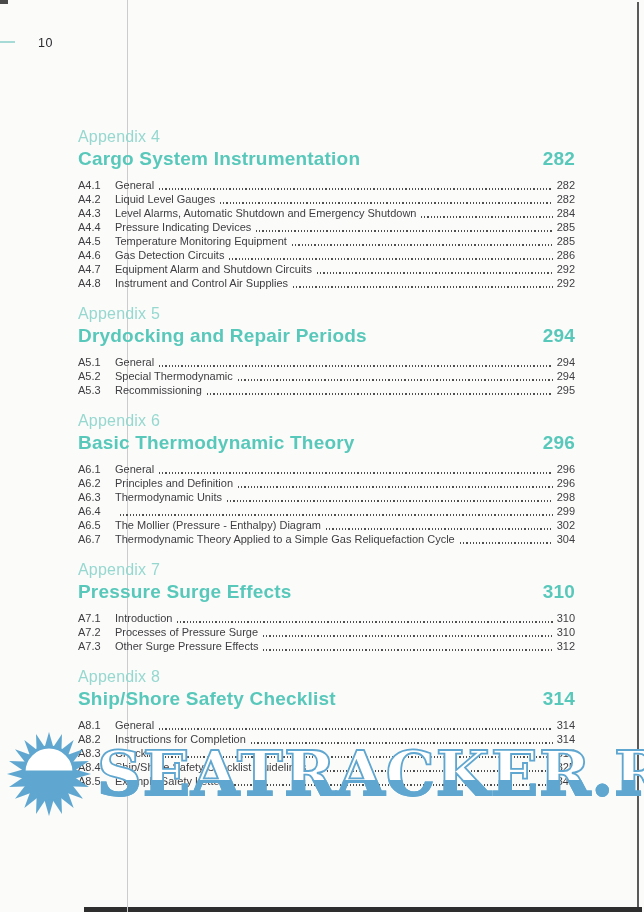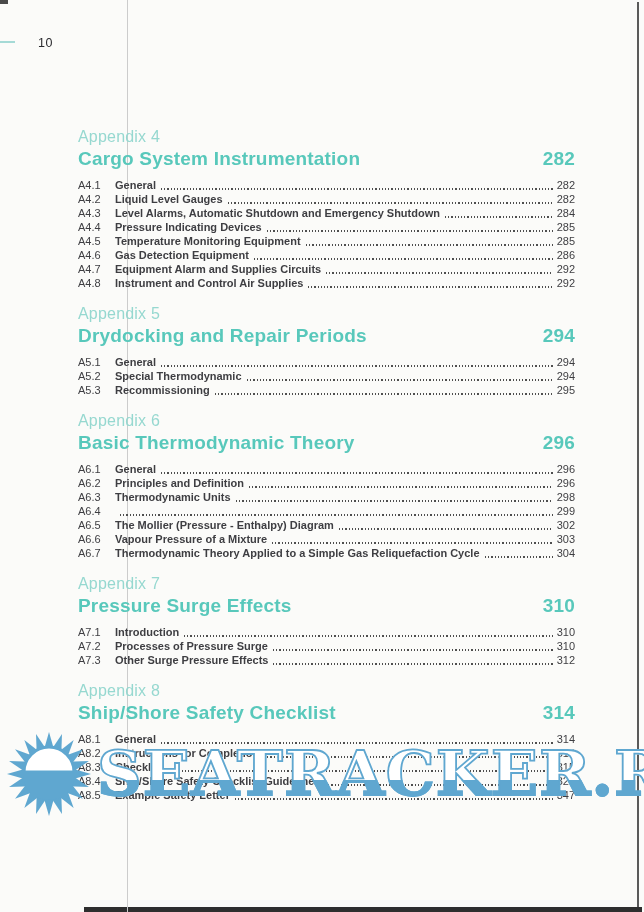--- a/index.html
+++ b/index.html
@@ -24,21 +24,21 @@
   .page-header .htitle { margin-left:27px; letter-spacing:.2px; }
 
   
   .toc { position:absolute; left:78px; top:128px; width:497px; z-index:2; }
   .section { margin-bottom:15px; }
   .app-label { font-size:16px; line-height:18px; margin:0 0 2px 0; color:#96d8d0; font-weight:normal; letter-spacing:.2px; }
   .app-title-row { display:flex; justify-content:space-between; align-items:flex-end; line-height:22px; margin-bottom:8px; }
   .app-title, .app-page { font-size:19px; font-weight:bold; color:#58c8bb; letter-spacing:.2px; }
   .row { display:flex; align-items:center; height:14px; line-height:14px; font-size:11px; color:#3e3e42; }
   .row .num { flex:0 0 37px; }
-  .row .t { white-space:nowrap;font-weight:bold; }
+  .row .t { white-space:nowrap; }
   .row .dots {
     flex:1 1 auto; align-self:flex-end; height:1.5px; margin:0 4px 2.5px 5px;
     background-image:repeating-linear-gradient(to right,#4e4e4e 0 1.2px, transparent 1.2px 3.2px);
   }
   .row .pg { flex:0 0 auto; }
 
   
   .watermark { position:absolute; left:0; bottom:0; width:644px; height:95px; z-index:3; }
   .wm-sun { position:absolute; left:5px; top:-87px; }
   .wm-text {
@@ -97,27 +97,27 @@
         <span class="pg">285</span>
       </div>
       <div class="row">
         <span class="num">A4.5</span>
         <span class="t">Temperature Monitoring Equipment</span>
         <span class="dots"></span>
         <span class="pg">285</span>
       </div>
       <div class="row">
         <span class="num">A4.6</span>
-        <span class="t">Gas Detection Equipment</span>
+        <span class="t">Gas Detection Circuits</span>
         <span class="dots"></span>
         <span class="pg">286</span>
       </div>
       <div class="row">
         <span class="num">A4.7</span>
-        <span class="t">Equipment Alarm and Supplies Circuits</span>
+        <span class="t">Equipment Alarm and Shutdown Circuits</span>
         <span class="dots"></span>
         <span class="pg">292</span>
       </div>
       <div class="row">
         <span class="num">A4.8</span>
         <span class="t">Instrument and Control Air Supplies</span>
         <span class="dots"></span>
         <span class="pg">292</span>
       </div>
     </div>
@@ -175,26 +175,20 @@
       <div class="row">
         <span class="num">A6.4</span>
         <span class="dots"></span>
         <span class="pg">299</span>
       </div>
       <div class="row">
         <span class="num">A6.5</span>
         <span class="t">The Mollier (Pressure - Enthalpy) Diagram</span>
         <span class="dots"></span>
         <span class="pg">302</span>
-      </div>
-      <div class="row">
-        <span class="num">A6.6</span>
-        <span class="t">Vapour Pressure of a Mixture</span>
-        <span class="dots"></span>
-        <span class="pg">303</span>
       </div>
       <div class="row">
         <span class="num">A6.7</span>
         <span class="t">Thermodynamic Theory Applied to a Simple Gas Reliquefaction Cycle</span>
         <span class="dots"></span>
         <span class="pg">304</span>
       </div>
     </div>
 
     <div class="section">

